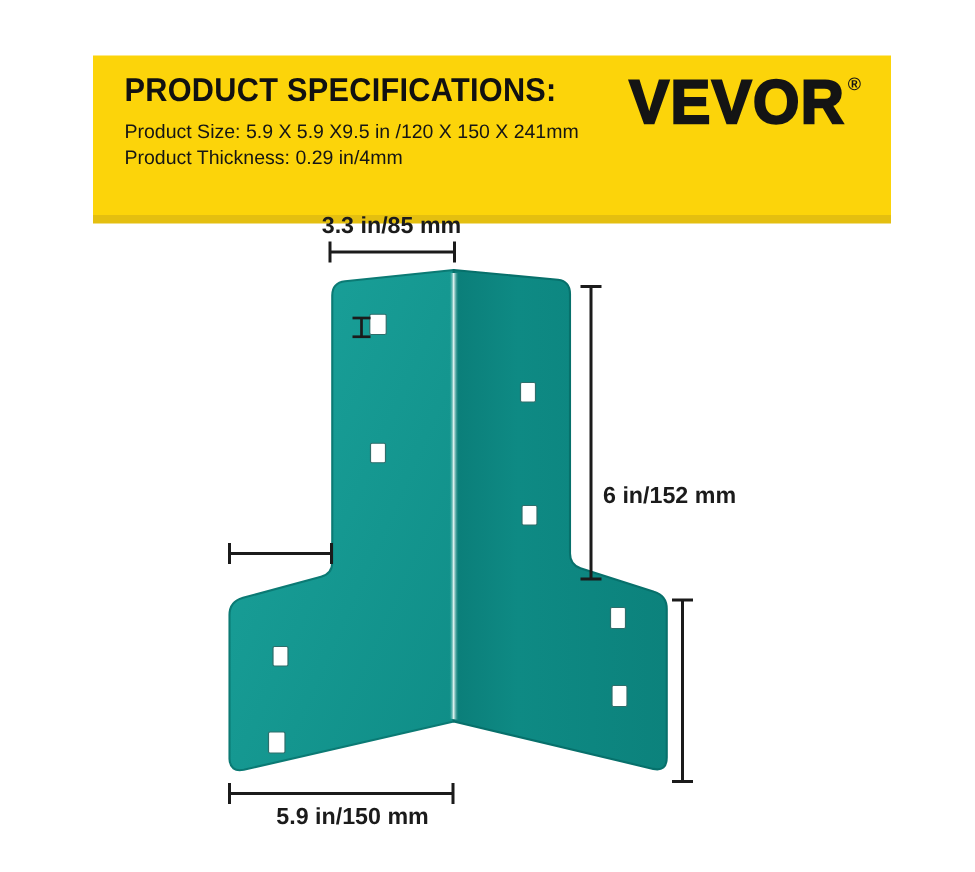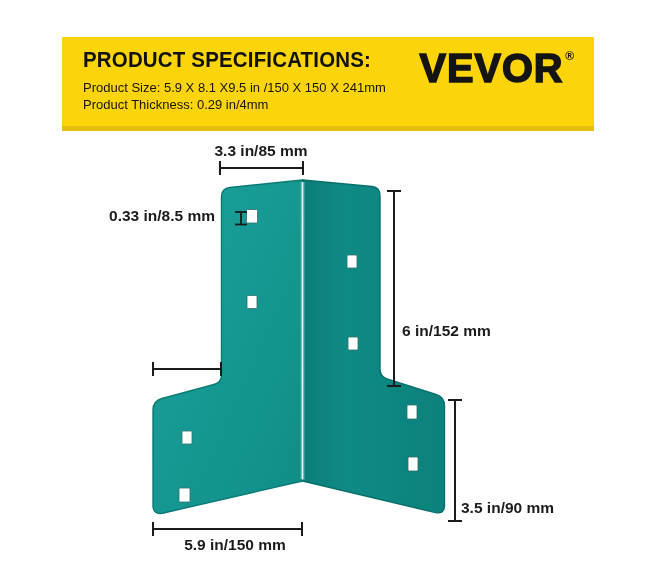--- a/index.html
+++ b/index.html
@@ -3,21 +3,21 @@
 <meta charset="utf-8">
 <style>
   html,body{margin:0;padding:0;background:#ffffff;}
   body{
     width:650px;height:581px;position:relative;overflow:hidden;
     font-family:"Liberation Sans","DejaVu Sans",sans-serif;
     -webkit-font-smoothing:antialiased;
   }
   
   .banner{
-    position:absolute;left:62px;top:37px;width:532px;height:94px;
+    position:absolute;left:62px;top:37px;width:532px;height:112px;
     background:linear-gradient(#FCD40A 0 95%,#E4BF10 95% 100%);
     box-sizing:border-box;
   }
   .banner-title{
     position:absolute;left:21px;top:10px;
     font-size:22px;font-weight:800;color:#111111;letter-spacing:0.2px;
     transform:scaleX(.93);transform-origin:left top;white-space:nowrap;
   }
   .banner-sub1{position:absolute;left:21px;top:43px;font-size:13px;color:#151515;white-space:nowrap;}
   .banner-sub2{position:absolute;left:21px;top:60px;font-size:13px;color:#151515;white-space:nowrap;}
@@ -38,21 +38,21 @@
   }
   .dim.center{transform:translate(-50%,-50%);}
   .dim.right-align{transform:translate(-100%,-50%);}
   .dim.left-align{transform:translate(0,-50%);margin-top:48px;}
 </style>
 </head>
 <body>
 
 <div class="banner">
   <div class="banner-title">PRODUCT SPECIFICATIONS:</div>
-  <div class="banner-sub1">Product Size: 5.9 X 8.1 X9.5 in /150 X 150 X 241mm</div>
+  <div class="banner-sub1">Product Size: 5.9 X 5.9 X9.5 in /120 X 150 X 241mm</div>
   <div class="banner-sub2">Product Thickness: 0.29 in/4mm</div>
   <div class="brand">
     <span class="brand-word">VEVOR</span>
     <span class="brand-reg">®</span>
   </div>
 </div>
 
 <div class="figure">
 
   <svg width="650" height="581" viewBox="0 0 650 581" aria-hidden="true">
@@ -125,17 +125,15 @@
       <line x1="448" y1="400" x2="462" y2="400"></line>
       <line x1="448" y1="521" x2="462" y2="521"></line>
 
       <line x1="153" y1="529" x2="302" y2="529"></line>
       <line x1="153" y1="522" x2="153" y2="536"></line>
       <line x1="302" y1="522" x2="302" y2="536"></line>
     </g>
   </svg>
 
   <div class="dim center" style="left:261px;top:151px;">3.3 in/85 mm</div>
-  <div class="dim right-align" style="left:215px;top:216px;">0.33 in/8.5 mm</div>
   <div class="dim left-align" style="left:402px;top:283px;">6 in/152 mm</div>
-  <div class="dim left-align" style="left:461px;top:460px;">3.5 in/90 mm</div>
   <div class="dim center" style="left:235px;top:545px;text-align:right;">5.9 in/150 mm</div>
 </div>
 
 </body></html>

